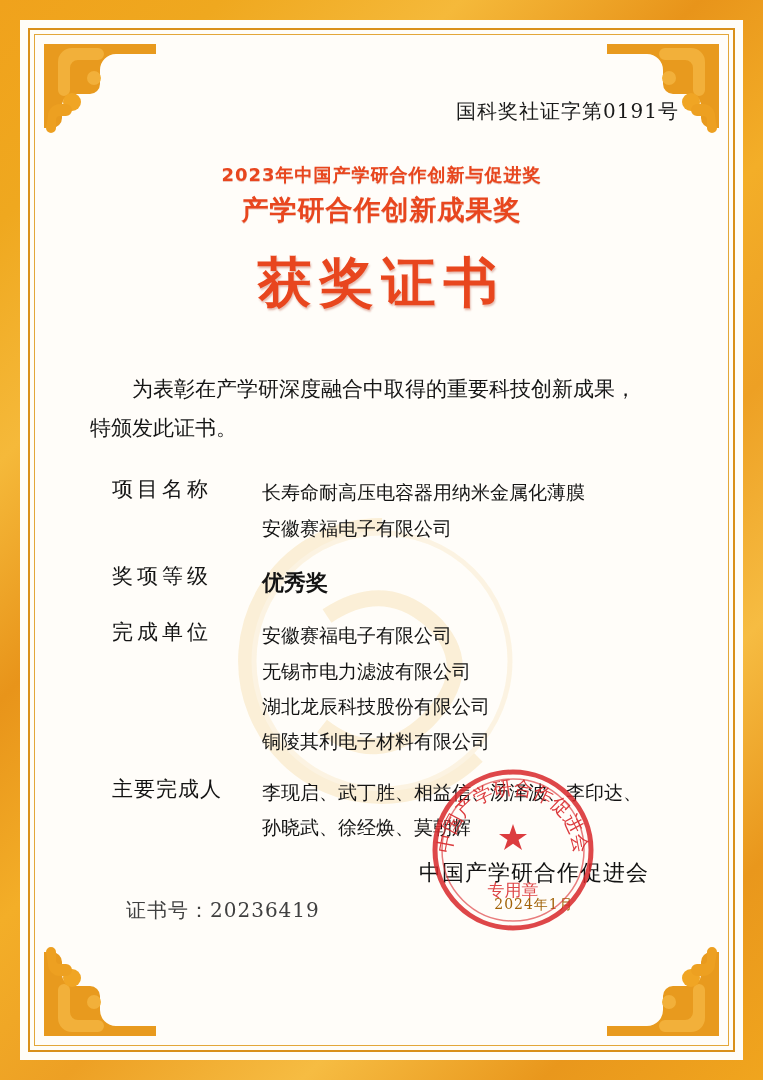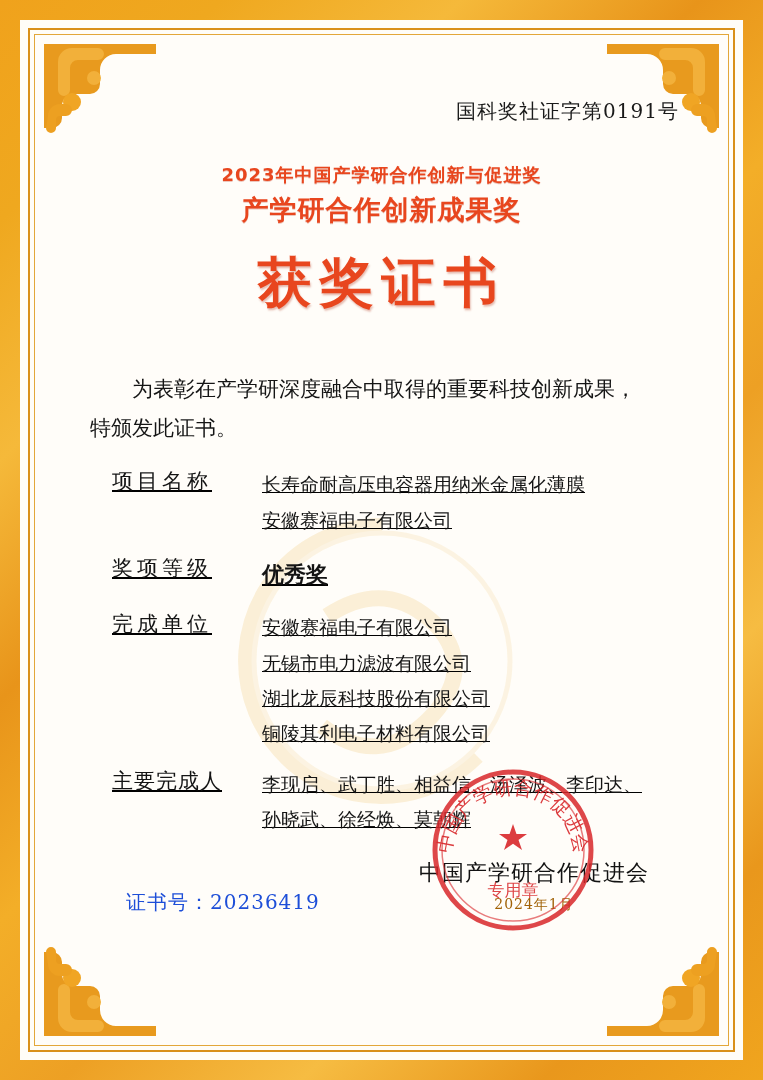--- a/index.html
+++ b/index.html
@@ -112,24 +112,23 @@
     margin-top: 50px;
     font-family: "DejaVu Serif", serif;
     font-size: 21px;
     color: #151515;
     line-height: 1.85;
     padding: 0 16px;
   }
   .body-text .indent { display: inline-block; width: 42px; }
 
   .fields {
-    margin-top: 20px;
+    margin-top: 28px;
     padding-left: 38px;
     font-family: "DejaVu Serif", serif;
-    text-decoration: underline;
   }
   .field-row {
     display: flex;
     align-items: flex-start;
     margin-bottom: 16px;
   }
   .field-label {
     flex: 0 0 auto;
     width: 150px;
     font-size: 21px;
@@ -165,24 +164,24 @@
   }
   .sig-date {
     font-size: 14px;
     color: #a16207;
     margin-top: 8px;
     letter-spacing: 1px;
   }
   .cert-no {
     position: absolute;
     left: 90px;
-    bottom: 128px;
+    bottom: 120px;
     font-family: "DejaVu Serif", serif;
     font-size: 20px;
-    color: #1d4ed8;
+    color: #404040;
     letter-spacing: 1px;
   }
   .seal {
     position: absolute;
     right: 130px;
     bottom: 110px;
     width: 168px;
     height: 168px;
     pointer-events: none;
   }

